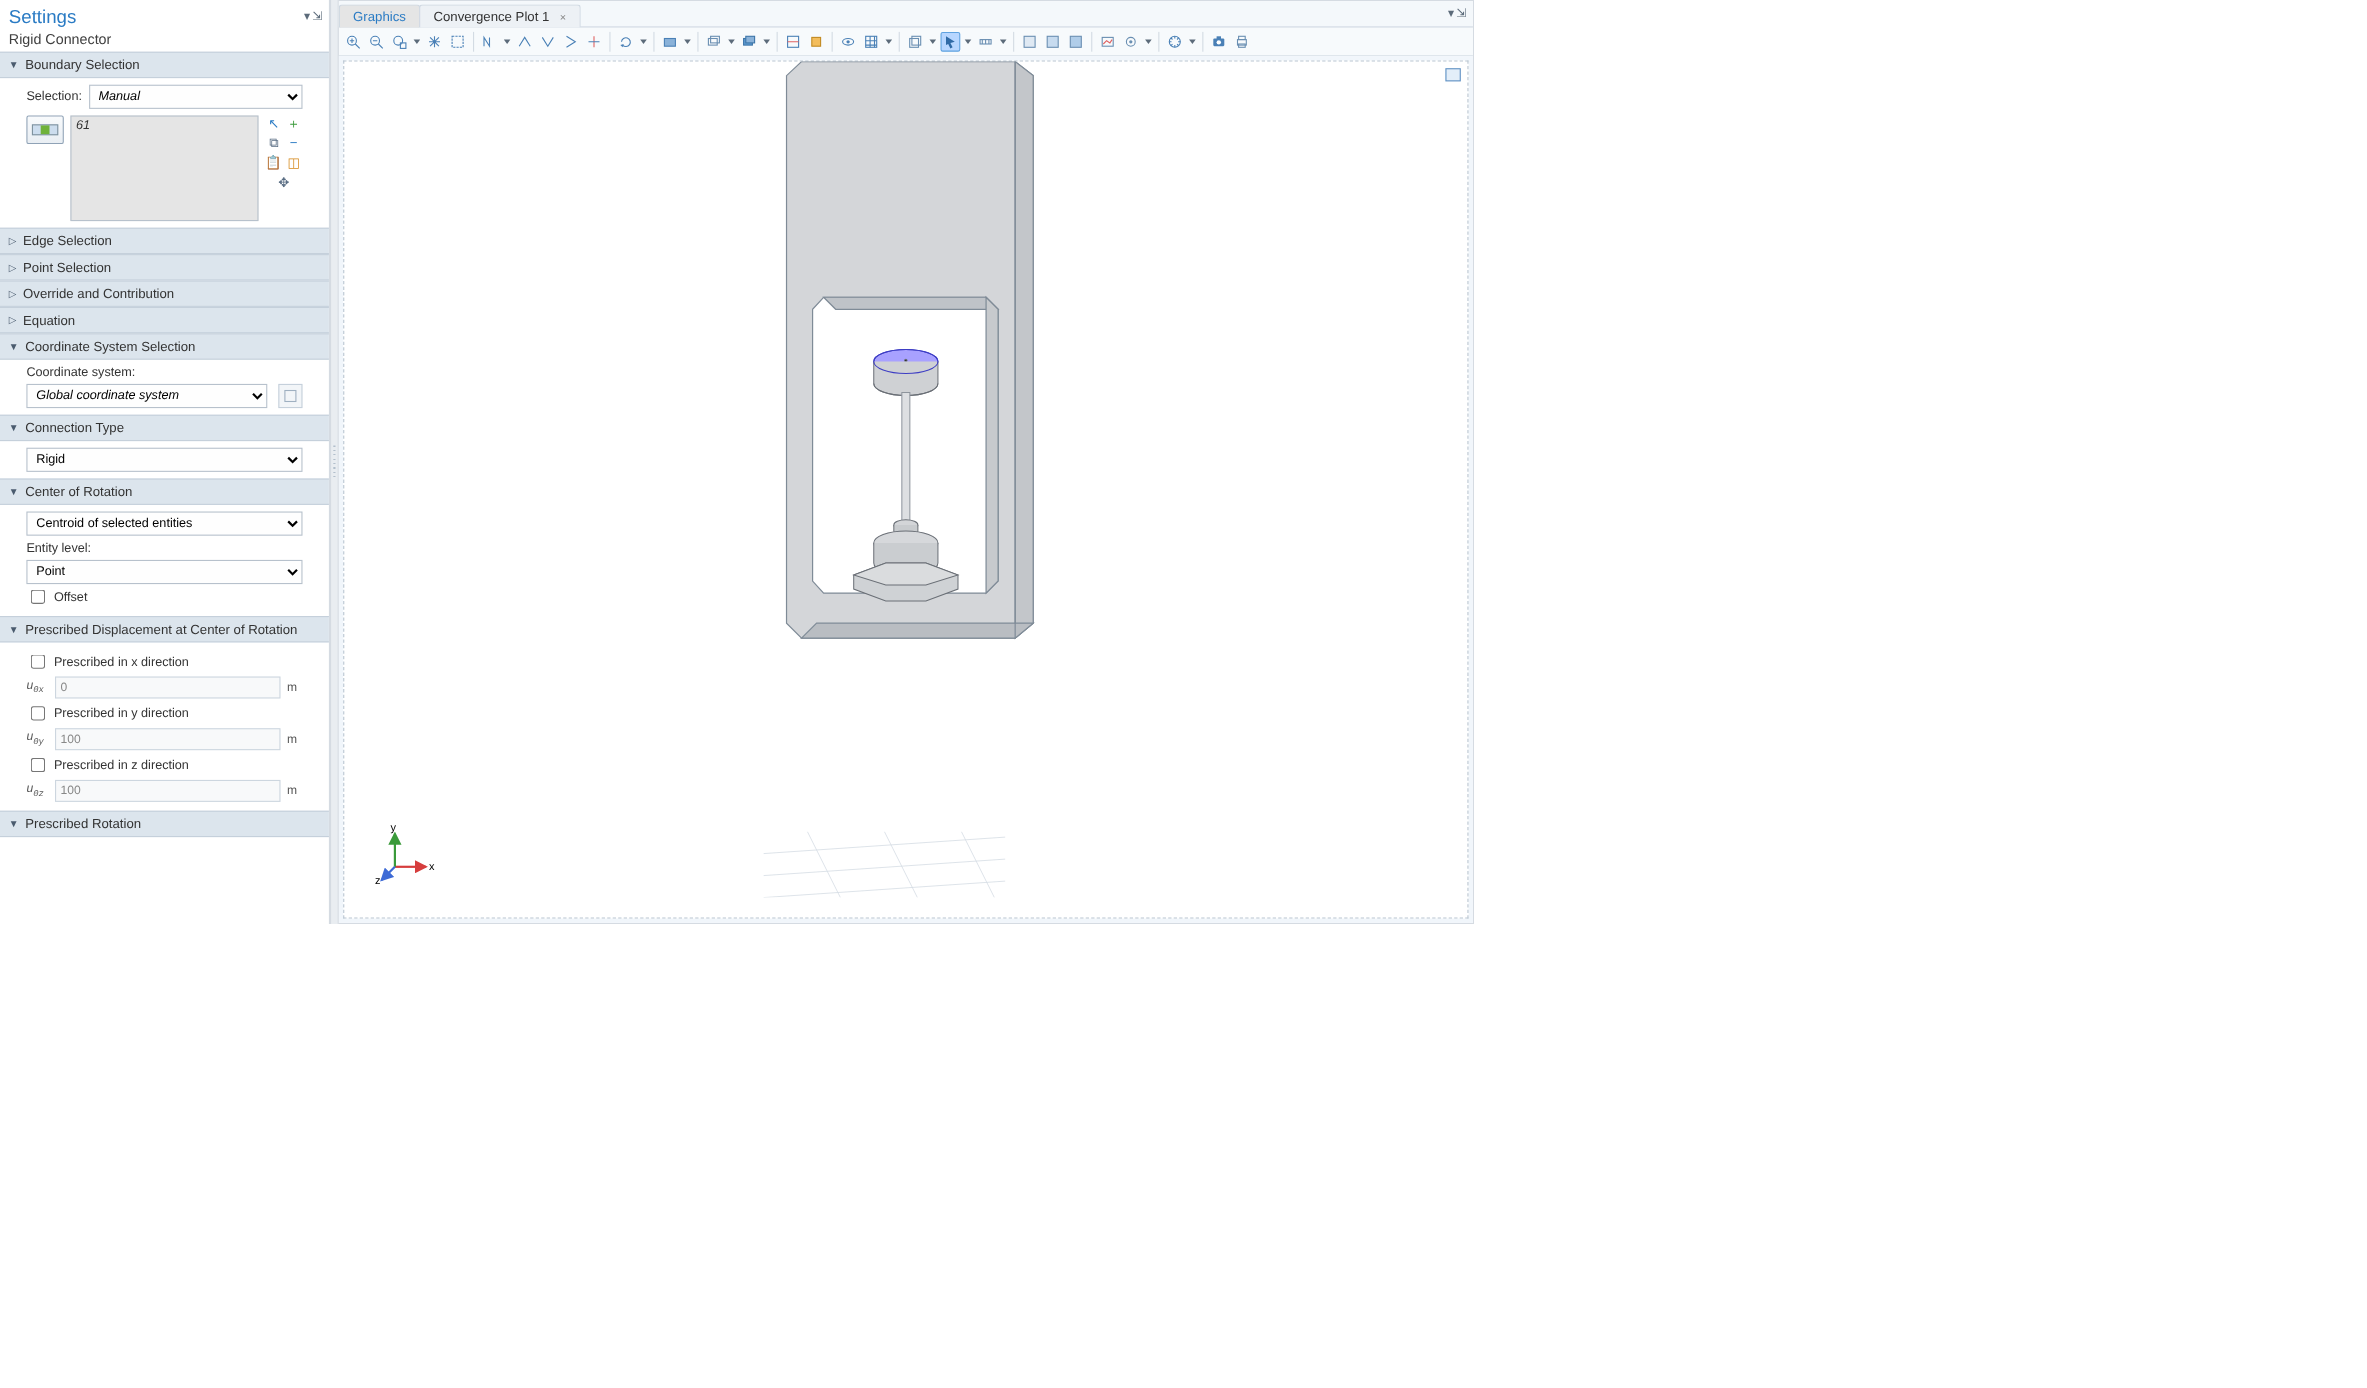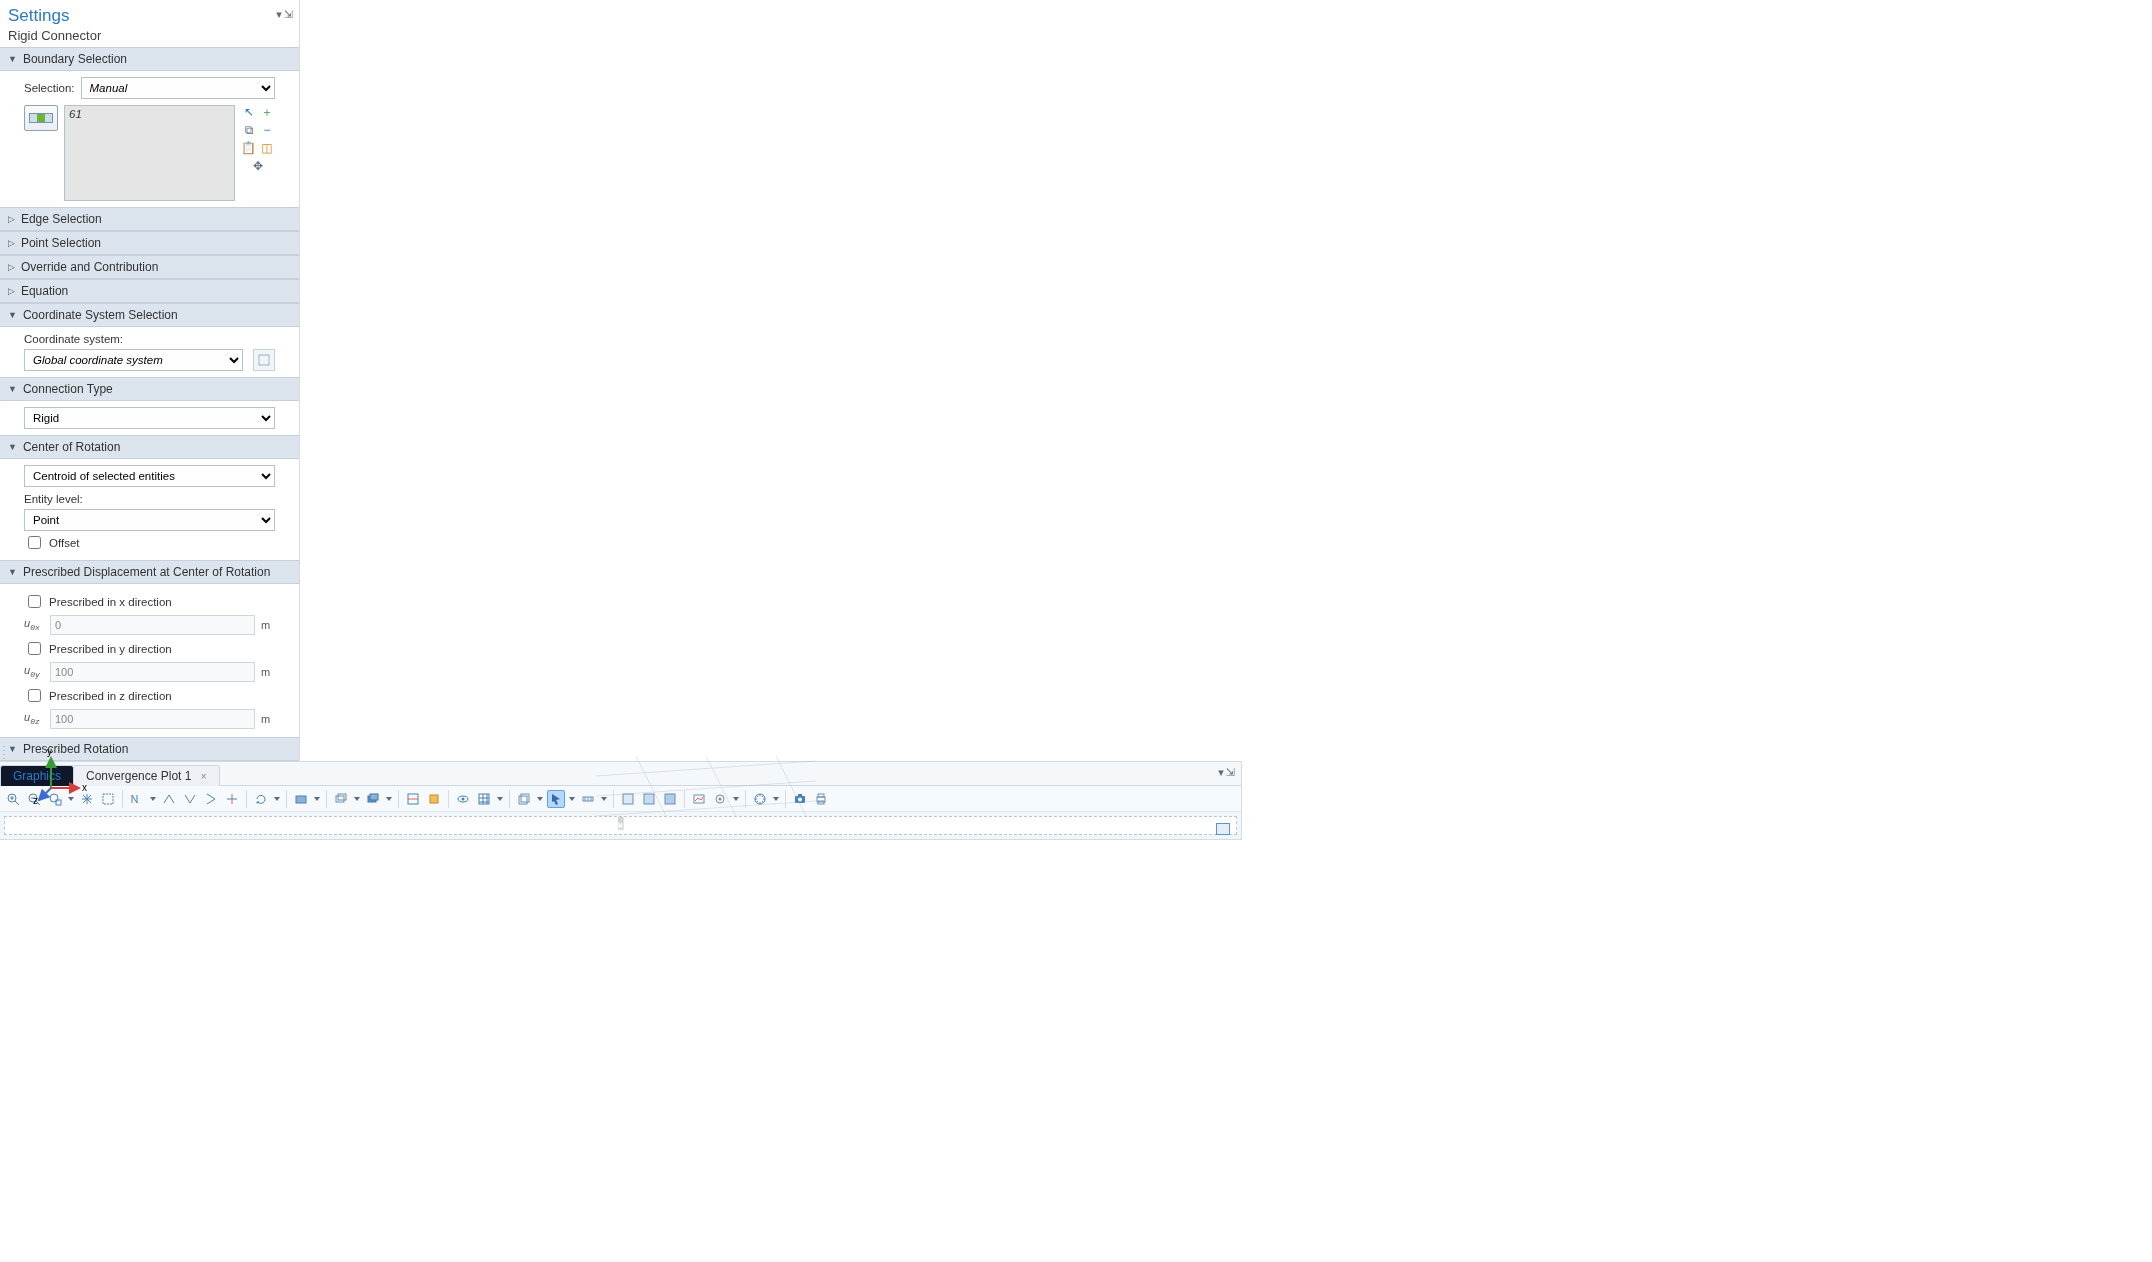--- a/index.html
+++ b/index.html
@@ -1,17 +1,17 @@
 <!DOCTYPE html>
 <html><head>
 <meta charset="utf-8">
 <style>
 * { box-sizing: border-box; font-family: "Segoe UI", Arial, sans-serif; }
 body { margin:0; padding:0; background:#fff; font-size:12px; color:#333; }
-.app { display:flex; height:840px; width:1242px;flex-direction:column; }
+.app { display:flex; height:840px; width:1340px; }
 
 
 .settings-panel { width:300px; border-right:1px solid #d5dbe2; background:#fff; display:flex; flex-direction:column; overflow-y:auto; }
 .settings-header { padding:6px 8px 4px 8px; position:relative; }
 .settings-title { font-size:17px; color:#2a7bc4; font-weight:400; }
 .settings-subtitle { font-size:13px; color:#404040; margin-top:2px; }
 .settings-header-icons { position:absolute; top:8px; right:6px; display:flex; gap:2px; align-items:center; color:#5c6b7a; }
 .settings-header-icons span { cursor:pointer; font-size:11px; }
 
 .section-head { background:#dce5ed; border-top:1px solid #c5d0db; border-bottom:1px solid #c5d0db; padding:4px 8px; display:flex; align-items:center; gap:6px; cursor:pointer; font-size:12px; color:#333; }
@@ -48,21 +48,21 @@
 .sq-btn { width:22px; height:22px; border:1px solid #c5d0db; background:#f2f5f8; display:flex; align-items:center; justify-content:center; margin-left:4px; }
 
 
 .splitter { width:8px; background:#e9edf1; border-left:1px solid #d5dbe2; border-right:1px solid #d5dbe2; position:relative; }
 .splitter::before{ content:""; position:absolute; left:2px; right:2px; top:50%; height:30px; transform:translateY(-50%); background:repeating-linear-gradient(#b2bfcc,#b2bfcc 1px,transparent 1px,transparent 4px); }
 
 
 .gfx-panel { flex:1; display:flex; flex-direction:column; border:1px solid #d5dbe2; border-left:none; }
 .gfx-tabs { height:24px; display:flex; align-items:flex-end; border-bottom:1px solid #cfd8e1; background:#f4f8fb; position:relative; }
 .gfx-tab { padding:3px 12px; font-size:12px; border:1px solid #cfd8e1; border-bottom:none; background:#edf1f5; margin-right:-1px; cursor:pointer; position:relative; top:1px; border-radius:3px 3px 0 0; }
-.gfx-tab.active { background:#0f172a; color:#2a7bc4; }
+.gfx-tab.active { background:#e5e5e5; color:#2a7bc4; }
 .gfx-tab .close-x { margin-left:6px; color:#888; font-size:10px; }
 .gfx-tabs-right { position:absolute; right:6px; top:4px; display:flex; gap:2px; align-items:center; color:#5c6b7a; font-size:11px; }
 
 .gfx-toolbar { height:26px; background:#f7fafc; border-bottom:1px solid #dfe6ec; display:flex; align-items:center; gap:3px; padding:0 4px; flex-wrap:nowrap; overflow:hidden; }
 .tb-btn { width:18px; height:18px; display:flex; align-items:center; justify-content:center; cursor:pointer; border-radius:2px; }
 .tb-btn.sel { background:#b7d6ff; border:1px solid #5fa2e0; }
 .tb-btn svg { display:block; }
 .tb-sep { width:1px; height:18px; background:#d3dbe3; margin:0 2px; }
 .tb-drop { width:8px; display:flex; align-items:center; justify-content:center; cursor:pointer; }
 .tb-drop::after{ content:""; border-left:3px solid transparent; border-right:3px solid transparent; border-top:4px solid #5c6b7a; }

